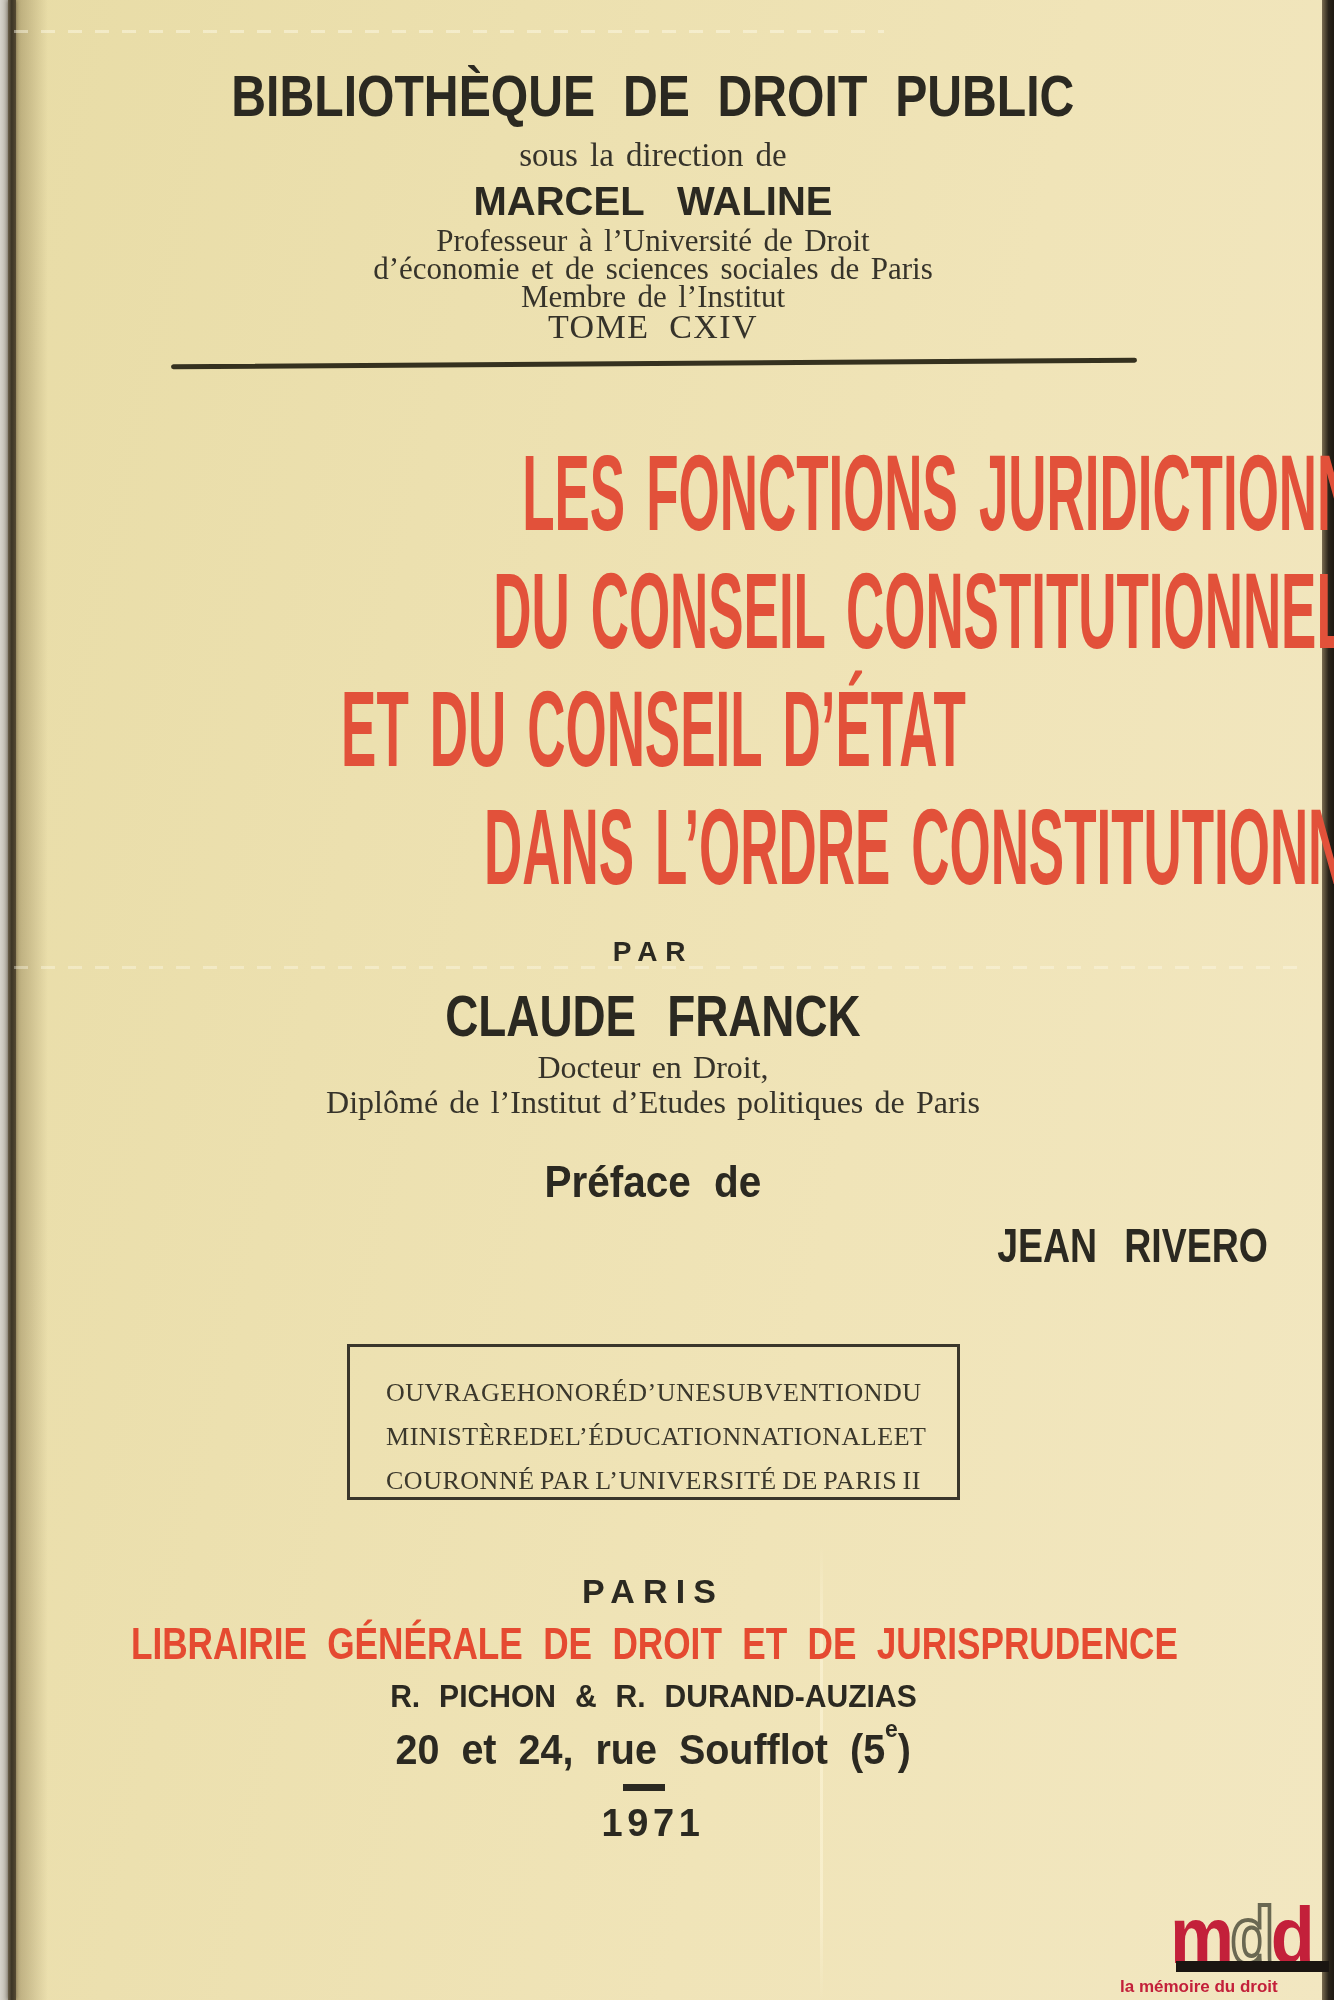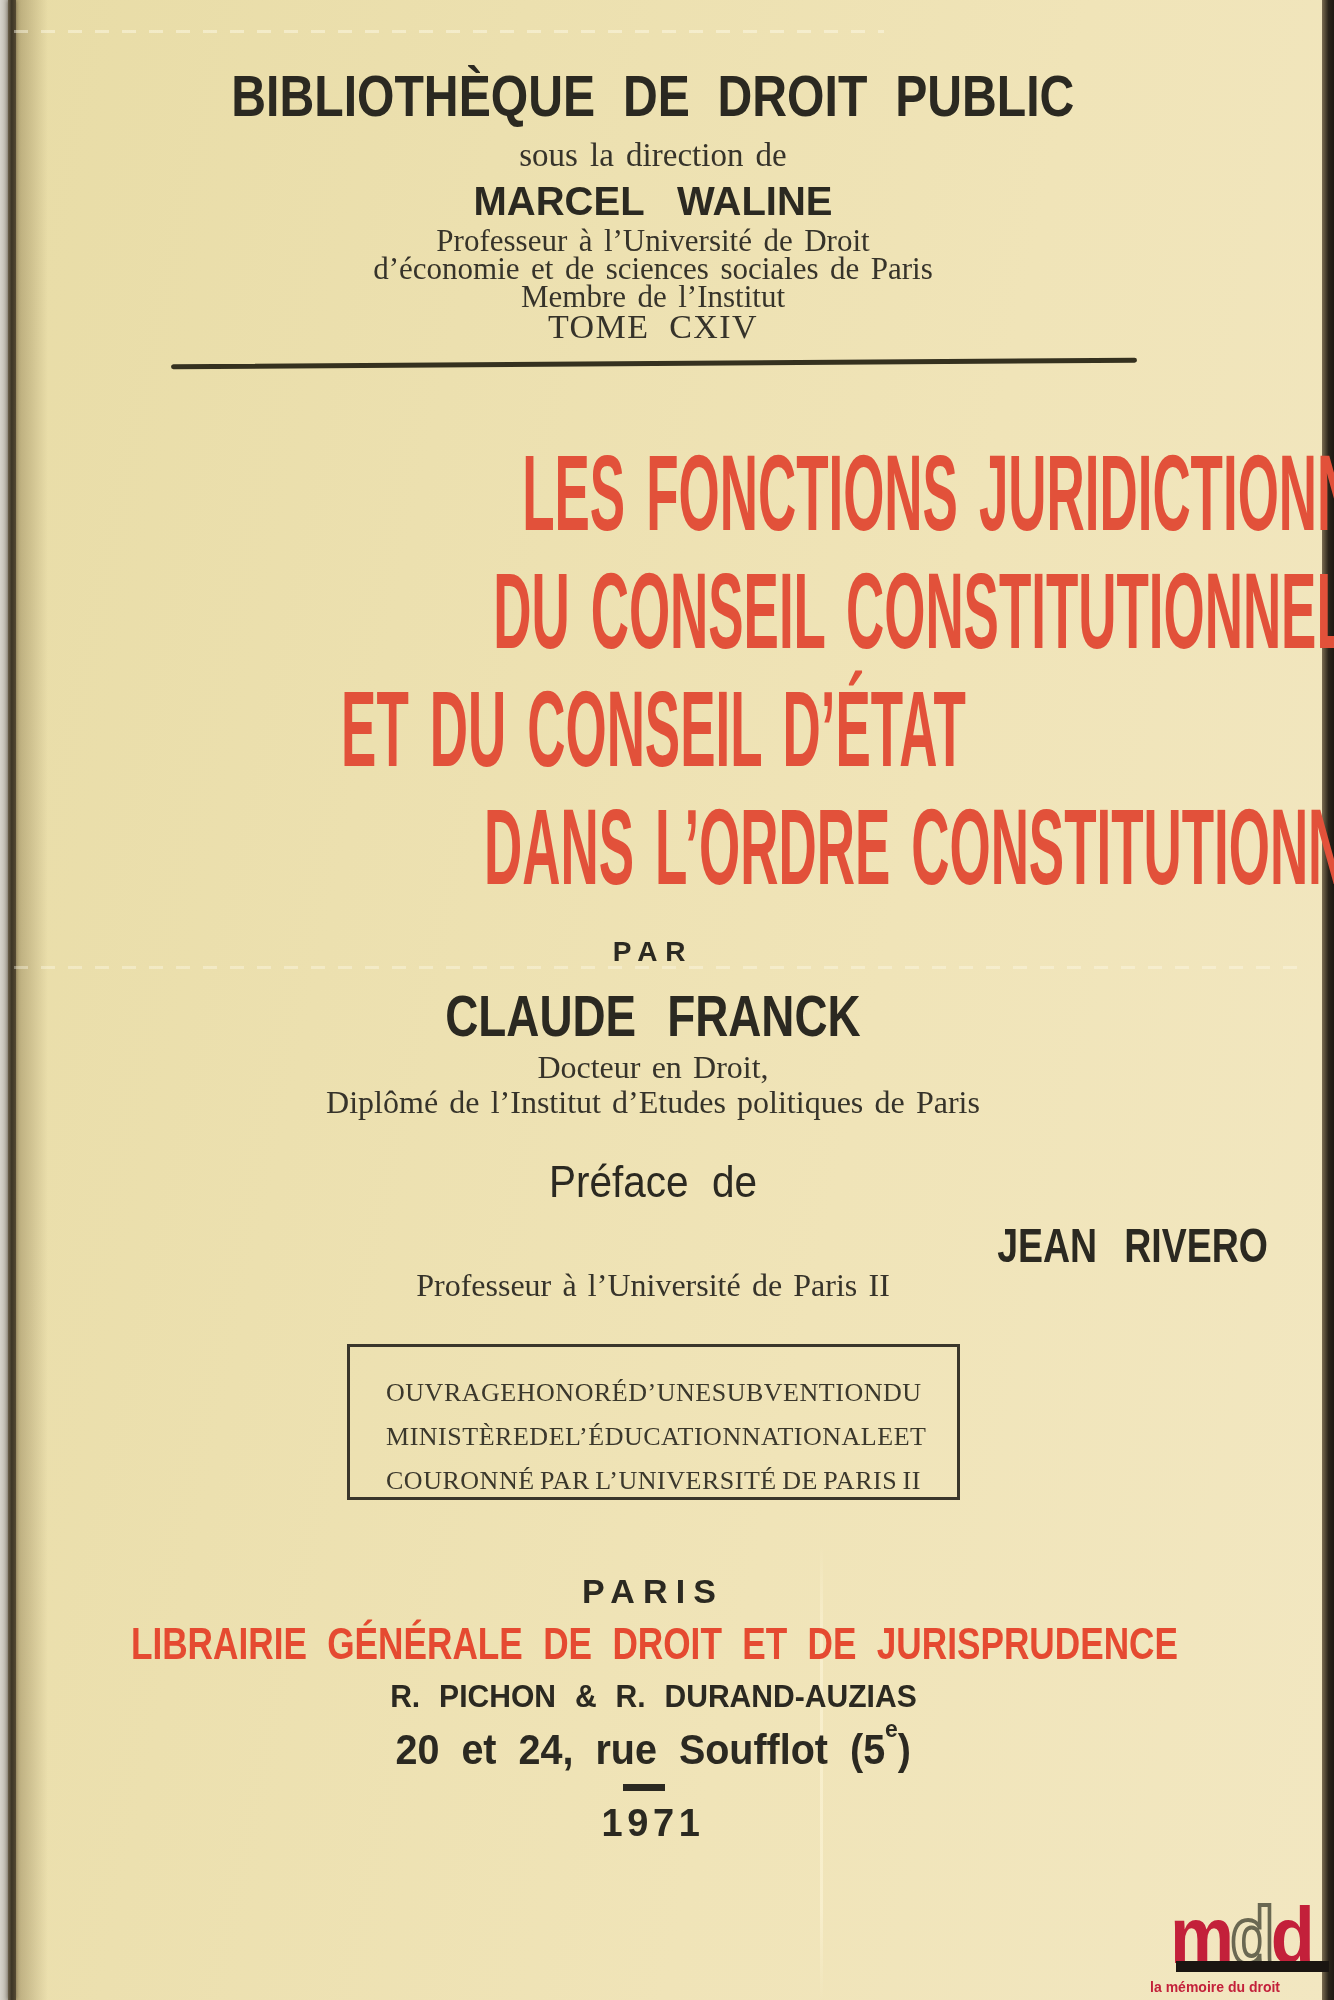--- a/index.html
+++ b/index.html
@@ -45,21 +45,21 @@
   .maintitle{font-size:108px;line-height:112px;font-weight:bold;color:var(--title_red);}
   .maintitle .cx{transform:scaleX(.49);word-spacing:.12em;}
   #title-l0{top:437px;}#title-l1{top:555px;padding-left:48px;}#title-l2{top:673px;}#title-l3{top:791px;}
   
   #par-label{top:936px;font-size:28px;line-height:32px;font-weight:bold;letter-spacing:.28em;}
   #author{top:984px;font-size:58px;line-height:64px;font-weight:bold;}
   #author .cx{transform:scaleX(.79);word-spacing:.40em;}
   #author-t1{top:1050px;font-size:32px;line-height:34px;word-spacing:.1em;}
   #author-t2{top:1085px;font-size:32px;line-height:34px;word-spacing:.1em;}
   
-  #preface-label{top:1157px;font-size:44px;line-height:50px;font-weight:normal;}
+  #preface-label{top:1157px;font-size:44px;line-height:50px;font-weight:bold;}
   #preface-label .cx{transform:scaleX(.92);word-spacing:.3em;}
   #preface-author{top:1219px;font-size:48px;line-height:54px;font-weight:bold;text-align:right;}
   #preface-author .cx{transform:scaleX(.78);word-spacing:.45em;}
   #preface-author-title{top:1268px;font-size:32px;line-height:34px;word-spacing:.1em;}
   
   #award-box{position:absolute;left:347px;top:1344px;width:613px;height:156px;
     box-sizing:border-box;border:3px solid #3a362b;padding:24px 36px 16px;}
   .jline{display:flex;justify-content:space-between;height:44px;align-items:center;
     font-family:"Liberation Serif","DejaVu Serif",serif;font-size:26px;letter-spacing:.02em;
     color:#3b382c;white-space:nowrap;}
@@ -74,22 +74,22 @@
   #address sup{font-size:58%;position:relative;top:-.5em;}
   #year-dash{position:absolute;left:623px;top:1784px;width:42px;height:7px;background:var(--ink);}
   #year{top:1801px;font-size:38px;line-height:44px;font-weight:bold;letter-spacing:.12em;}
   
   #logo-text{position:absolute;left:1170px;top:1884px;width:160px;height:80px;
     font-size:80px;line-height:80px;font-weight:bold;letter-spacing:-4px;white-space:nowrap;margin-top:12px;}
   #logo-text .cx{transform:scaleX(.9);transform-origin:left center;}
   .logo-red{color:var(--logo_red);}
   .logo-outline{color:transparent;-webkit-text-stroke:4px #6a6852;}
   #logo-bar{position:absolute;left:1176px;top:1961px;width:153px;height:11px;background:#1a1511;}
-  #logo-tagline{position:absolute;left:1120px;top:1977px;width:160px;text-align:right;
-    font-size:14px;line-height:20px;font-weight:bold;color:var(--logo_red);white-space:nowrap;}
+  #logo-tagline{position:absolute;left:1120px;top:1977px;width:160px;text-align:left;
+    font-size:17px;line-height:20px;font-weight:bold;color:var(--logo_red);white-space:nowrap;}
 </style>
 </head>
 <body>
 
 <div class="page">
 
   <div class="edge-left-gray"></div>
   <div class="edge-left-line"></div>
   <div class="edge-left-fade"></div>
   <div class="edge-right"></div>
@@ -127,21 +127,20 @@
   </div>
   <div class="line serif" id="author-t1">Docteur en Droit,</div>
   <div class="line serif" id="author-t2">Diplômé de l’Institut d’Etudes politiques de Paris</div>
 
   <div class="line" id="preface-label">
     <span class="cx">Préface de</span>
   </div>
   <div class="line" id="preface-author">
     <span class="cx">JEAN RIVERO</span>
   </div>
-  <div class="line serif" id="preface-author-title">Professeur à l’Université de Paris II</div>
 
   <div id="award-box">
     <div class="jline">
         <span>OUVRAGE</span>
         <span>HONORÉ</span>
         <span>D’UNE</span>
         <span>SUBVENTION</span>
         <span>DU</span>
       </div>
     <div class="jline">

